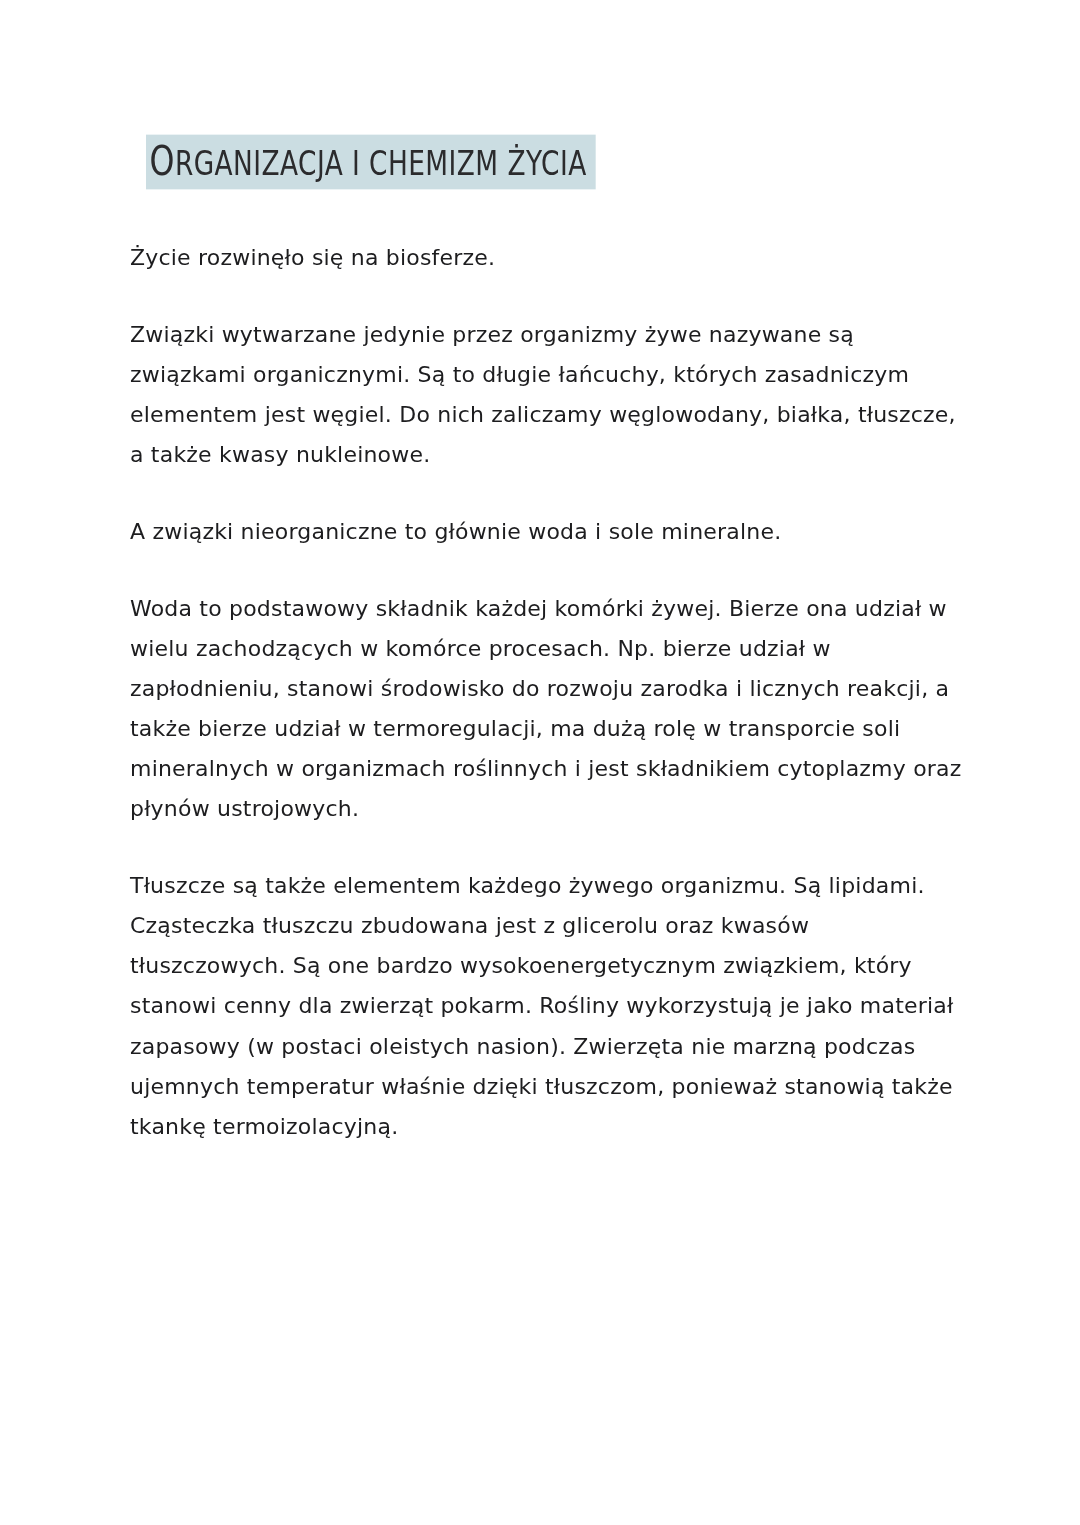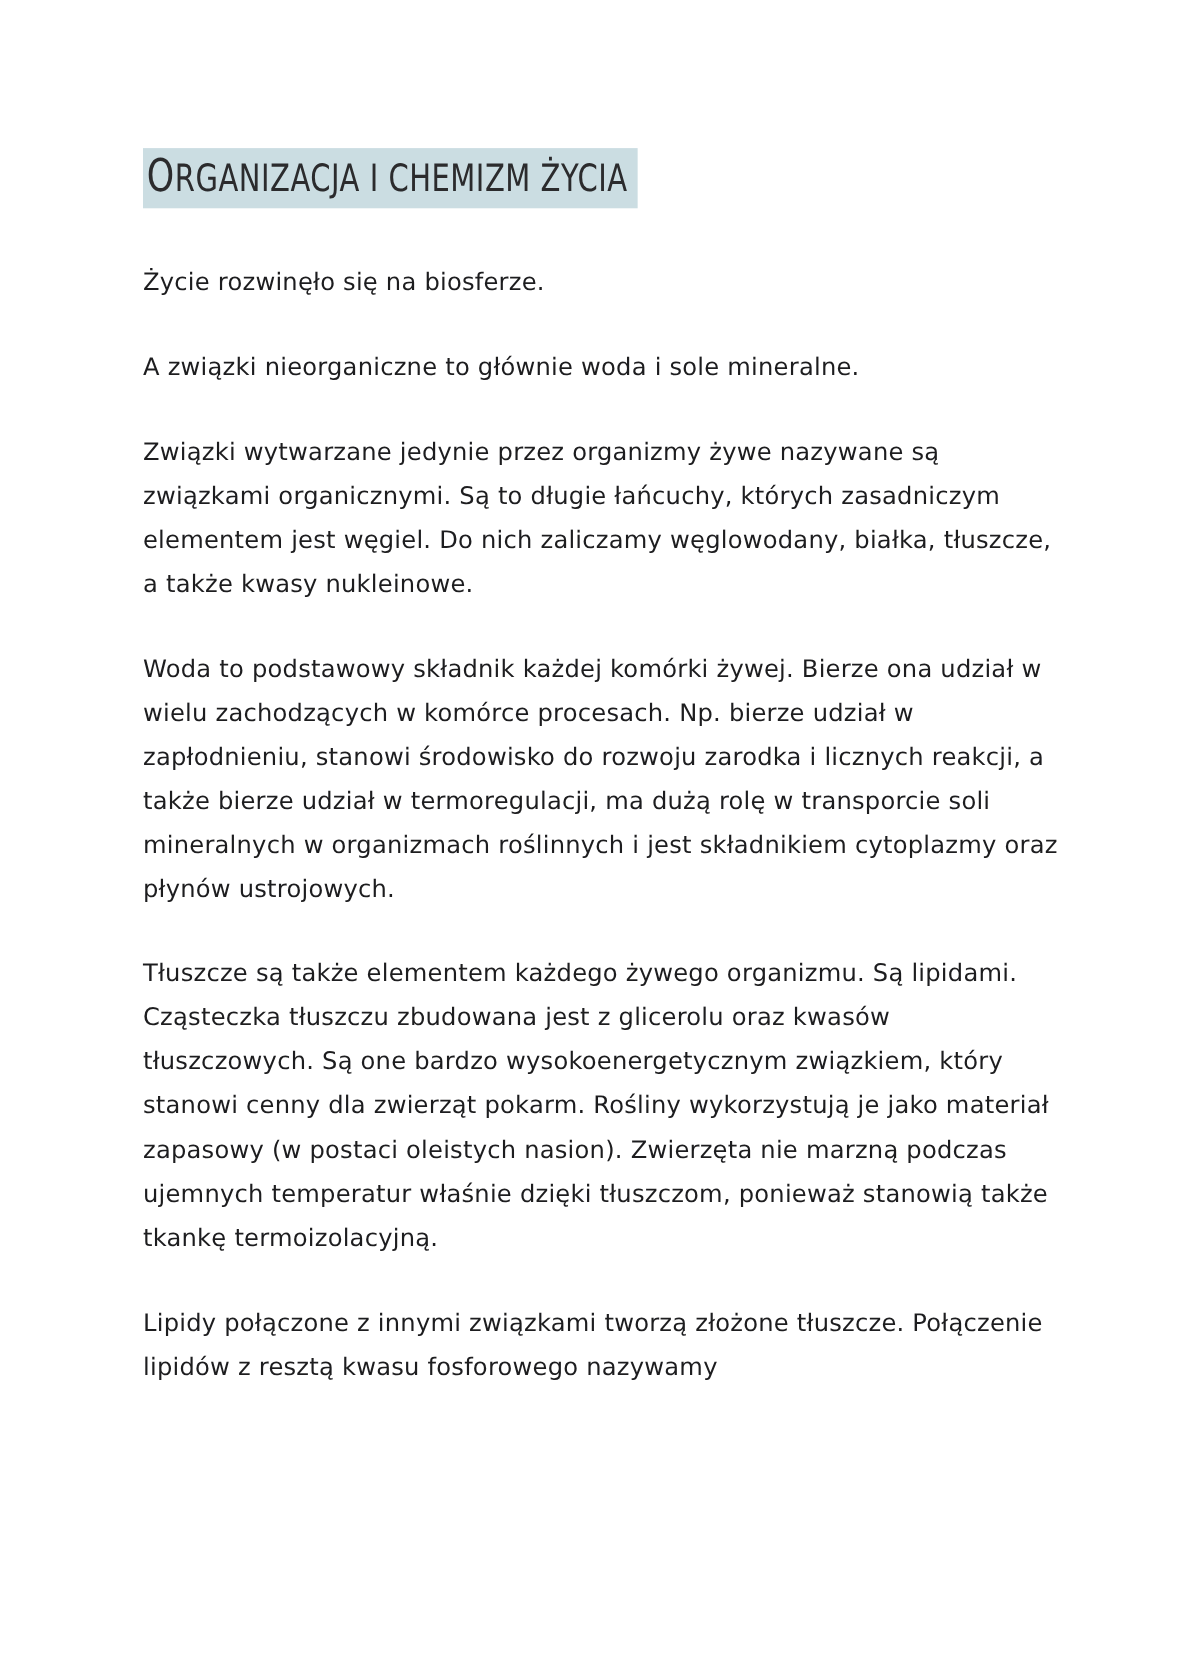--- a/index.html
+++ b/index.html
@@ -12,21 +12,21 @@
     height: 1525px;
     font-family: "DejaVu Sans", sans-serif;
     color: #1d1d1f;
     overflow: hidden;
   }
   .content {
     box-sizing: border-box;
     padding: 138px 118px 0 130px;
   }
   .title {
-    margin: 0 0 52px 0;
+    margin: 0 0 52px 16px;
     font-weight: normal;
     line-height: 1;
   }
   .title .highlight {
     display: inline-block;
     background: #cbdde2;
     padding: 5px 10px 7px 4px;
     font-size: 30px;
     font-weight: 500;
     letter-spacing: 0.5px;
@@ -51,24 +51,23 @@
 </style>
 </head>
 <body style="background: rgb(255, 255, 255); color: rgb(29, 29, 31);">
 
 <div class="content">
 
   <h1 class="title"><span class="highlight" style="background: rgb(203, 221, 226);">ORGANIZACJA I CHEMIZM ŻYCIA</span></h1>
 
   <p class="para"><strong></strong><span>Życie rozwinęło się na biosferze.</span></p>
 
+  <p class="para"><strong></strong><span>Związki wytwarzane jedynie przez organizmy żywe nazywane są związkami organicznymi. Są to długie łańcuchy, których zasadniczym elementem jest węgiel. Do nich zaliczamy węglowodany, białka, tłuszcze, a także kwasy nukleinowe.</span></p>
+
   <p class="para"><strong></strong><span>A związki nieorganiczne to głównie woda i sole mineralne.</span></p>
-
-  <p class="para"><strong></strong><span>Związki wytwarzane jedynie przez organizmy żywe nazywane są związkami organicznymi. Są to długie łańcuchy, których zasadniczym elementem jest węgiel. Do nich zaliczamy węglowodany, białka, tłuszcze, a także kwasy nukleinowe.</span></p>
 
   <p class="para"><strong>Woda</strong><span> to podstawowy składnik każdej komórki żywej. Bierze ona udział w wielu zachodzących w komórce procesach. Np. bierze udział w zapłodnieniu, stanowi środowisko do rozwoju zarodka i licznych reakcji, a także bierze udział w termoregulacji, ma dużą rolę w transporcie soli mineralnych w organizmach roślinnych i jest składnikiem cytoplazmy oraz płynów ustrojowych.</span></p>
 
 
   <p class="para"><strong>Tłuszcze</strong><span> są także elementem każdego żywego organizmu. Są lipidami. Cząsteczka tłuszczu zbudowana jest z glicerolu oraz kwasów tłuszczowych. Są one bardzo wysokoenergetycznym związkiem, który stanowi cenny dla zwierząt pokarm. Rośliny wykorzystują je jako materiał zapasowy (w postaci oleistych nasion). Zwierzęta nie marzną podczas ujemnych temperatur właśnie dzięki tłuszczom, ponieważ stanowią także tkankę termoizolacyjną.</span></p>
 
-  <p class="para"><strong></strong><span>Lipidy połączone z innymi związkami tworzą złożone tłuszcze. Połączenie lipidów z resztą kwasu fosforowego nazywamy</span></p>
 
 </div>
 
 </body></html>

